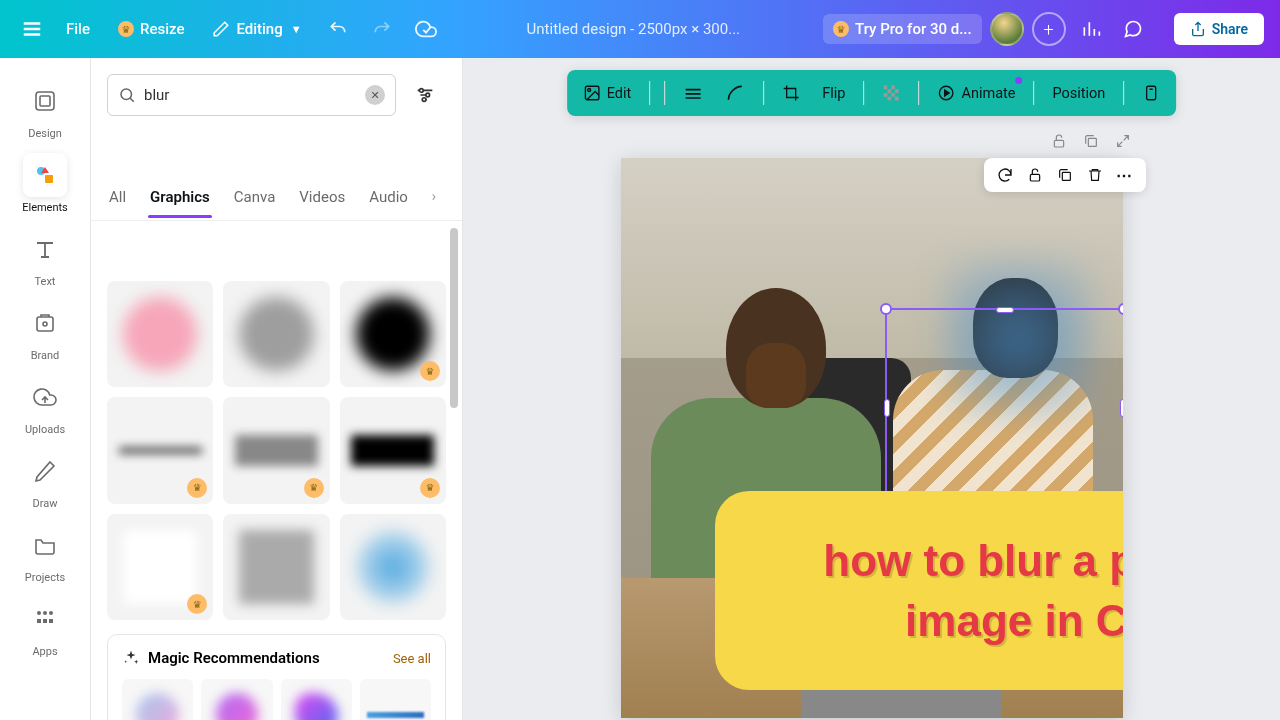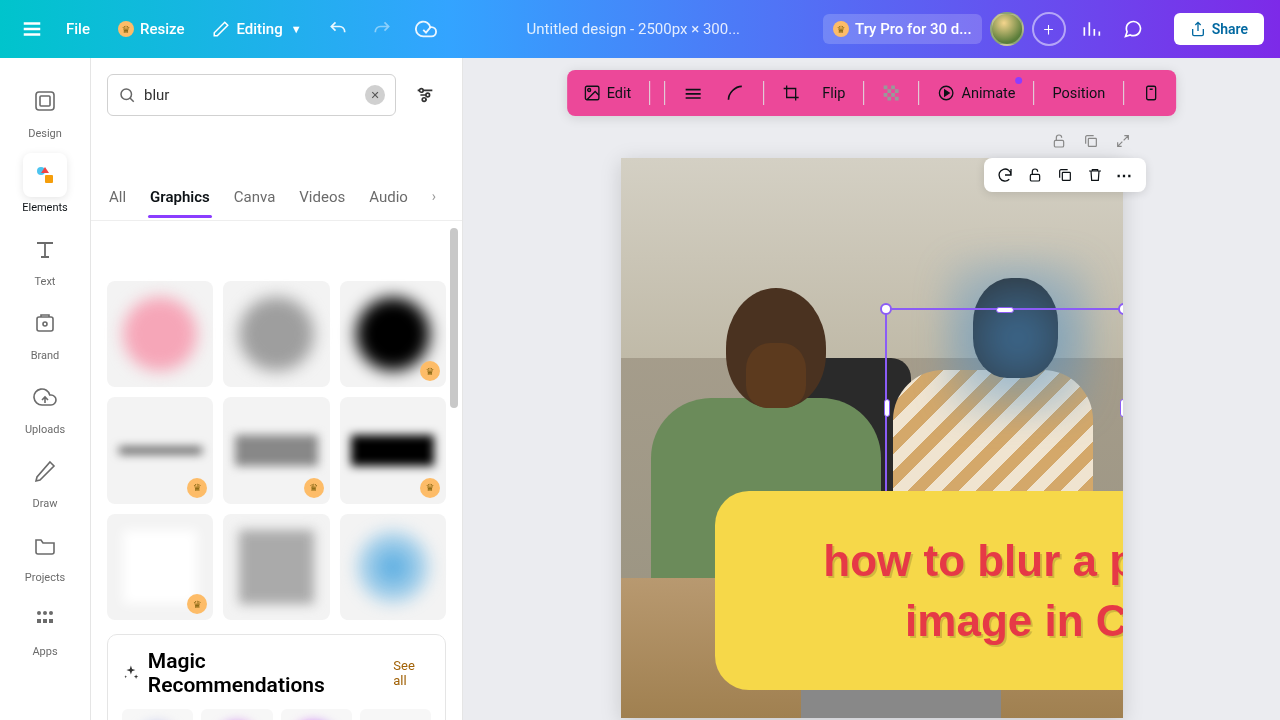--- a/index.html
+++ b/index.html
@@ -50,34 +50,34 @@
 .gitem .crownbadge { position: absolute; bottom: 6px; right: 6px; width: 20px; height: 20px; background: #fdbc68; border-radius: 50%; display: flex; align-items: center; justify-content: center; }
 .gitem .crownbadge::after { content: "♛"; font-size: 10px; color: #8b6914; }
 
 
 .blur-circle { width: 70%; height: 70%; border-radius: 50%; filter: blur(8px); }
 .blur-rect { width: 78%; height: 30%; filter: blur(5px); }
 .blur-sq { width: 70%; height: 70%; filter: blur(6px); }
 
 .magic-box { margin-top: 14px; border: 1px solid #e5e5e5; border-radius: 10px; padding: 14px; }
 .magic-head { display: flex; align-items: center; justify-content: space-between; margin-bottom: 12px; }
-.magic-head .left { display: flex; align-items: center; gap: 8px; font-weight: 600; font-size: 21px; }
+.magic-head .left { display: flex; align-items: center; gap: 8px; font-weight: 600; font-size: 15px; }
 .magic-head .seeall { color: #a16207; font-size: 13px; cursor: pointer; margin-left: 8px; }
 .magic-row { display: grid; grid-template-columns: repeat(4, 1fr); gap: 8px; }
 .magic-row > div { aspect-ratio: 1; border-radius: 6px; display: flex; align-items: center; justify-content: center; background: #f7f7f7; cursor: pointer; }
 .mblur { width: 60%; height: 60%; border-radius: 50%; filter: blur(6px); }
 
 .grid2 { display: grid; grid-template-columns: repeat(3, 1fr); gap: 10px; margin-top: 14px; }
 .grid2 .gitem { aspect-ratio: 1; }
 
 .scrollbar-thumb { position: absolute; right: 4px; top: 170px; width: 8px; height: 180px; background: #c8c8c8; border-radius: 4px; }
 
 
 .canvas-area { flex: 1; position: relative; display: flex; flex-direction: column; }
-.ctx-toolbar { position: absolute; top: 12px; left: 50%; transform: translateX(-50%); background: #ec4899; border-radius: 8px; box-shadow: 0 2px 12px rgba(0,0,0,0.12); display: flex; align-items: center; height: 46px; padding: 0 12px; gap: 14px; z-index: 5; }
+.ctx-toolbar { position: absolute; top: 12px; left: 50%; transform: translateX(-50%); background: #14b8a6; border-radius: 8px; box-shadow: 0 2px 12px rgba(0,0,0,0.12); display: flex; align-items: center; height: 46px; padding: 0 12px; gap: 14px; z-index: 5; }
 .ctx-toolbar .ctxitem { display: flex; align-items: center; gap: 6px; font-size: 14.5px; color: #0d1216; cursor: pointer; padding: 4px 4px; }
 .ctx-toolbar .sep { width: 1px; height: 24px; background: #e0e0e0; }
 .ctx-toolbar .probadge { width: 18px; height: 18px; background: #fdbc68; border-radius: 50%; display: inline-flex; align-items: center; justify-content: center; }
 .ctx-toolbar .probadge::after { content: "♛"; font-size: 9px; color: #8b6914; }
 .ctx-toolbar .animate-dot { width: 7px; height: 7px; background: #8b3dff; border-radius: 50%; position: absolute; top: -3px; right: -3px; }
 .ctx-toolbar .rel { position: relative; }
 
 .mini-icons { position: absolute; top: 74px; left: 50%; transform: translateX(178px); display: flex; gap: 14px; color: #888; z-index: 3; }
 .mini-icons .mi { width: 18px; height: 18px; display: flex; align-items: center; justify-content: center; cursor: pointer; }
 

